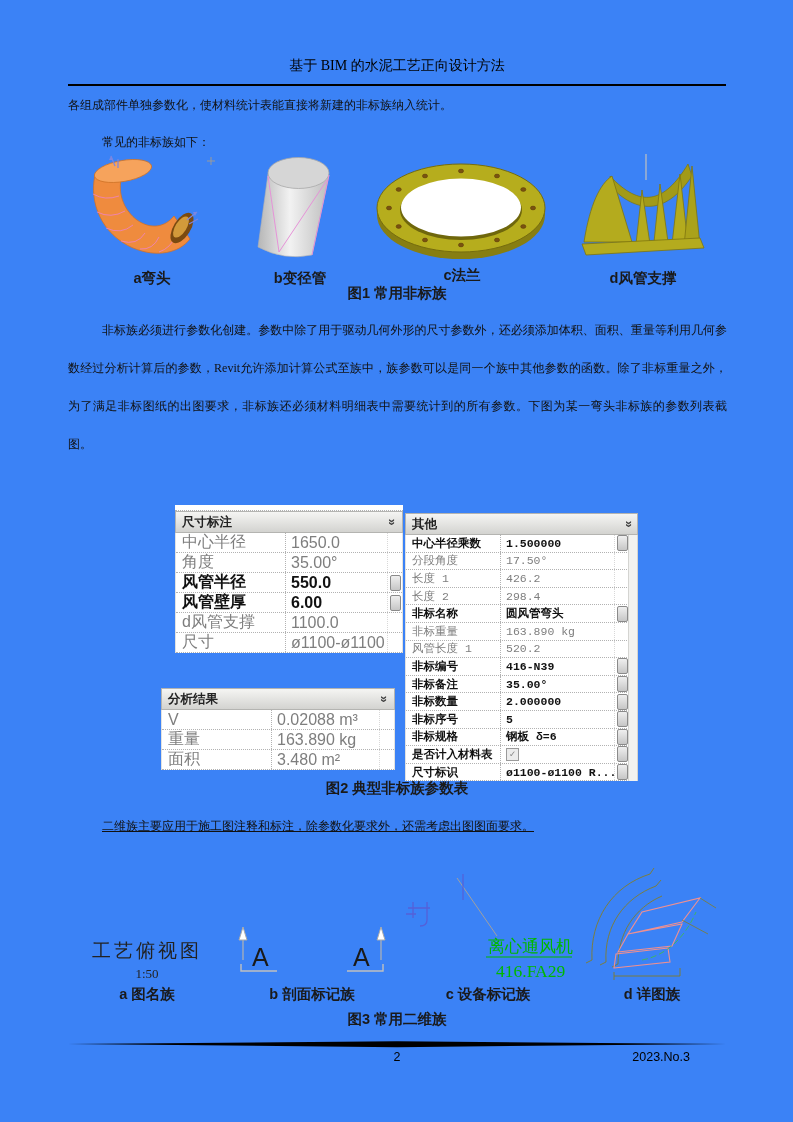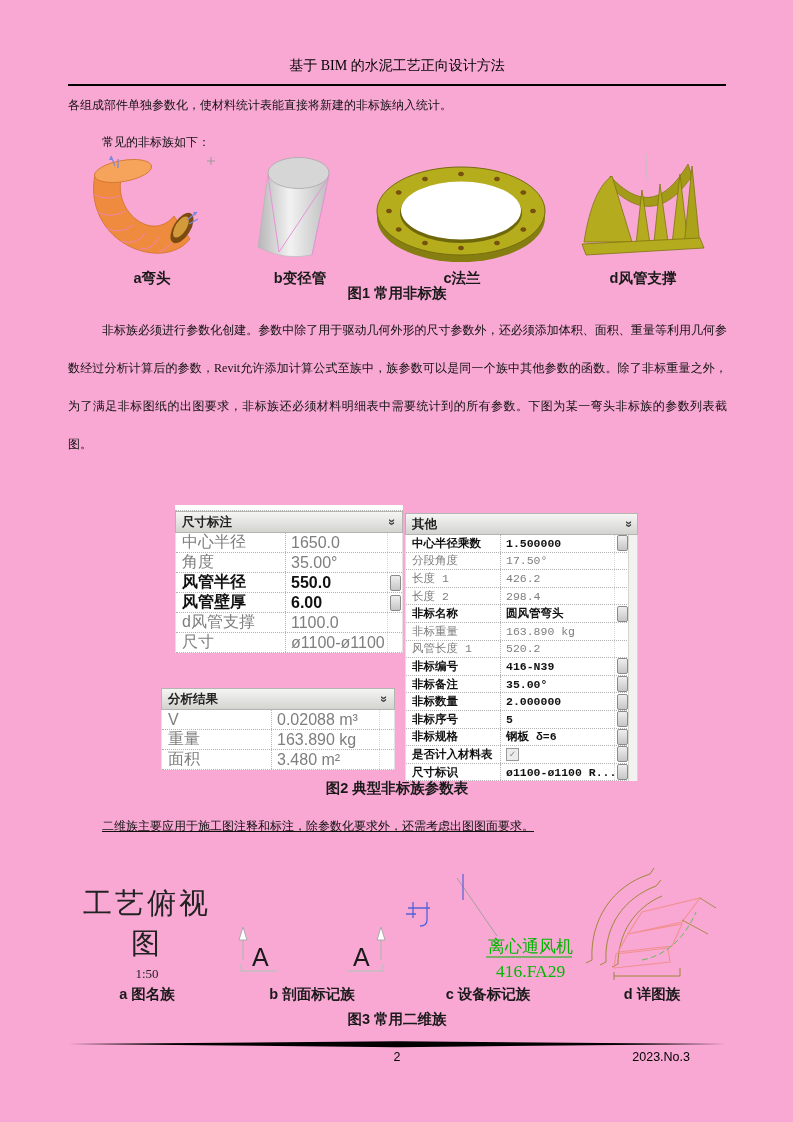--- a/index.html
+++ b/index.html
@@ -1,37 +1,37 @@
 <!DOCTYPE html>
 <html><head>
 <meta charset="utf-8">
 <style>
   html,body{margin:0;padding:0;background:#888;}
-  .page{position:relative;width:793px;height:1122px;background:#f9a8d4;margin:0 auto;
+  .page{position:relative;width:793px;height:1122px;background:#3b82f6;margin:0 auto;
         font-family:"Liberation Serif",serif;color:#111;overflow:hidden;}
   .abs{position:absolute;}
 
   
   .hdr-title{top:57px;left:68px;width:658px;text-align:center;font-size:14px;color:#000;}
   .hdr-rule{top:84px;left:68px;width:658px;border-top:2px solid #000;height:0;}
 
   
   .para{left:68px;width:659px;font-size:12px;line-height:26px;text-align:justify;}
   .para.indent{text-indent:34px;}
   .p3{line-height:38px;}
   .p4{line-height:33px;text-decoration:underline;}
 
   
   .figcap{left:68px;width:658px;text-align:center;font-family:"Liberation Sans",sans-serif;
           font-weight:600;font-size:14.5px;color:#1a1a1a;}
   .figlabel{text-align:center;font-family:"Liberation Sans",sans-serif;font-weight:600;
             font-size:14.5px;color:#1a1a1a;margin-top:3px;}
 
   
-  .fig1{top:152px;left:68px;width:658px;display:flex;align-items:flex-end;}
+  .fig1{top:152px;left:68px;width:658px;display:flex;align-items:center;}
   .fig1 .col{display:flex;flex-direction:column;justify-content:flex-end;}
   .fig1 .art{display:flex;align-items:flex-end;justify-content:center;}
 
   
   .fig2{top:505px;left:68px;width:658px;height:275px;}
   .panel{position:absolute;font-family:"Liberation Sans",sans-serif;background:#fff;}
   .panel-left1{left:107px;top:0;width:228px;}
   .panel-left2{left:93px;top:183px;width:234px;}
   .panel-right{left:337px;top:8px;width:233px;font-family:Liberation Mono, monospace;}
   .sliver{height:5px;border-bottom:1px dotted #b2b2b2;}
@@ -56,21 +56,21 @@
   .pcheck{width:11px;height:11px;border:1px solid #9a9a9a;background:#ececec;color:#8a8a8a;
           font-size:10px;line-height:11px;text-align:center;font-weight:normal;}
   .vscroll{position:absolute;right:0;top:22px;bottom:0;width:8px;background:#f2f2f0;
            border-left:1px solid #d4d4d1;border-right:1px solid #d4d4d1;}
 
   
   .fig3{top:878px;left:68px;width:658px;display:flex;}
   .fig3 .col{display:flex;flex-direction:column;justify-content:flex-end;}
   .fig3 .art{height:104px;display:flex;align-items:flex-end;justify-content:center;}
   .sheetname{text-align:center;font-family:"Liberation Serif",serif;color:#222;}
-  .sheetname .t{font-size:29px;letter-spacing:3px;}
+  .sheetname .t{font-size:19px;letter-spacing:3px;}
   .sheetname .s{font-size:13px;margin-top:2px;}
 
   
   .ftr-text{top:1050px;left:68px;width:658px;font-family:"Liberation Sans",sans-serif;
             font-size:12.5px;color:#000;text-align:center;}
   .ftr-issue{position:absolute;right:36px;top:0;}
 </style>
 </head>
 <body>
 

